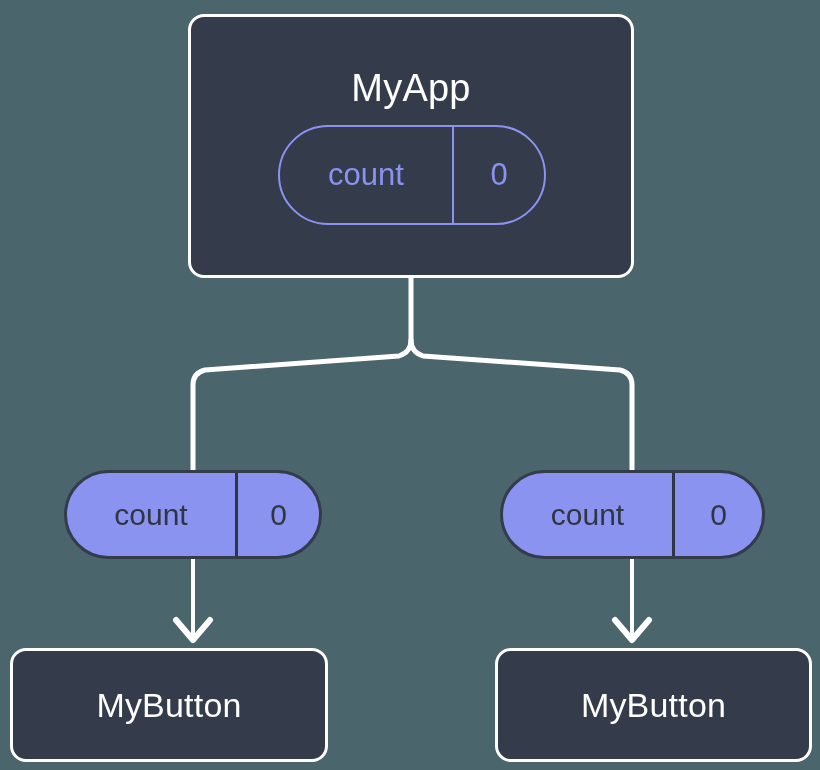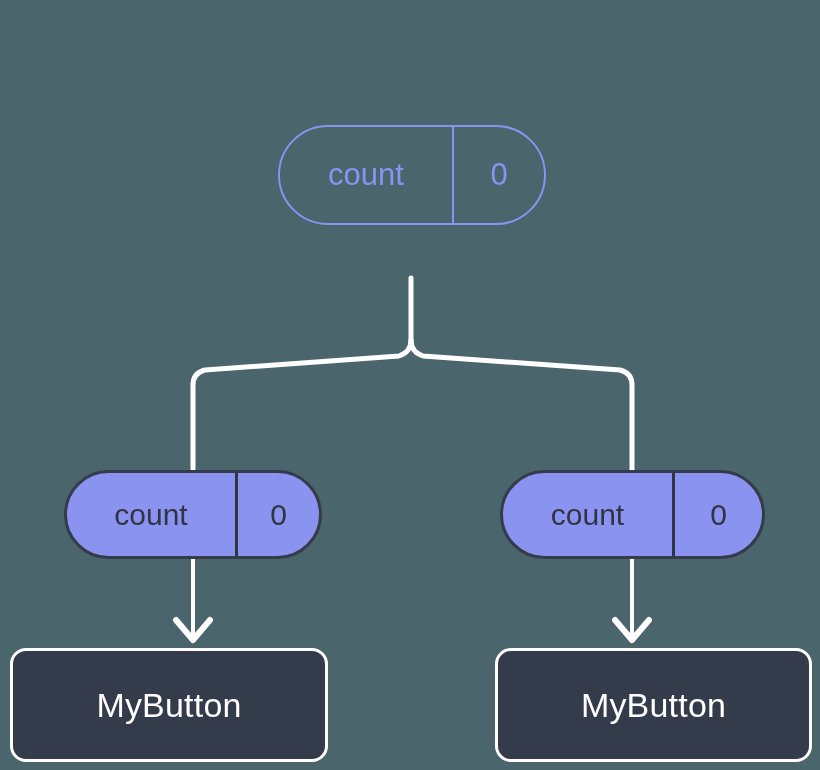--- a/index.html
+++ b/index.html
@@ -150,20 +150,23 @@
              Q 632 373 632 385
              L 632 470"></path>
 
     <path fill="none" stroke="#ffffff" stroke-width="4" stroke-linecap="butt" d="M 193 470 L 193 638"></path>
     <path fill="none" stroke="#ffffff" stroke-width="6" stroke-linecap="round" stroke-linejoin="round" d="M 176 620 L 193 640 L 210 620"></path>
 
     <path fill="none" stroke="#ffffff" stroke-width="4" stroke-linecap="butt" d="M 632 470 L 632 638"></path>
     <path fill="none" stroke="#ffffff" stroke-width="6" stroke-linecap="round" stroke-linejoin="round" d="M 615 620 L 632 640 L 649 620"></path>
   </svg>
 
+  <div id="box-myapp" class="node-box">
+    <div class="node-title">MyApp</div>
+  </div>
 
   <div id="pill-myapp" class="pill">
     <div class="pill-key">count</div>
     <div class="pill-val">0</div>
   </div>
 
   <div id="pill-left" class="pill pill-filled">
     <div class="pill-key">count</div>
     <div class="pill-val">0</div>
   </div>

